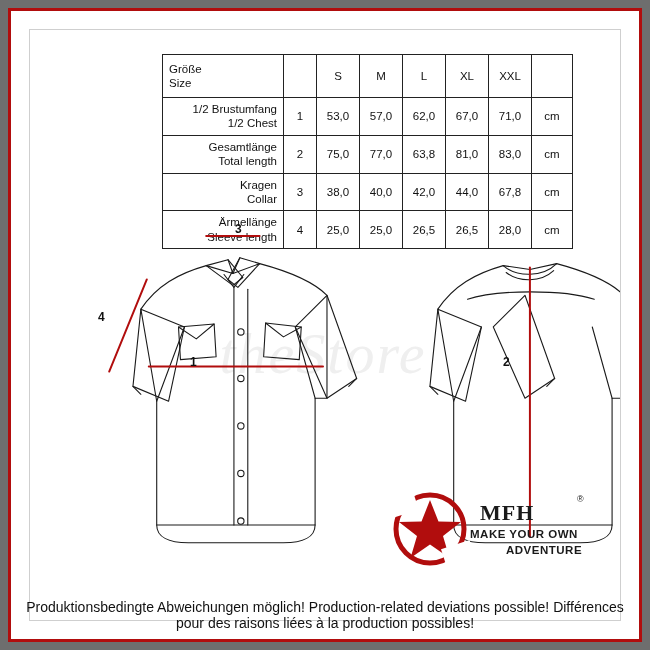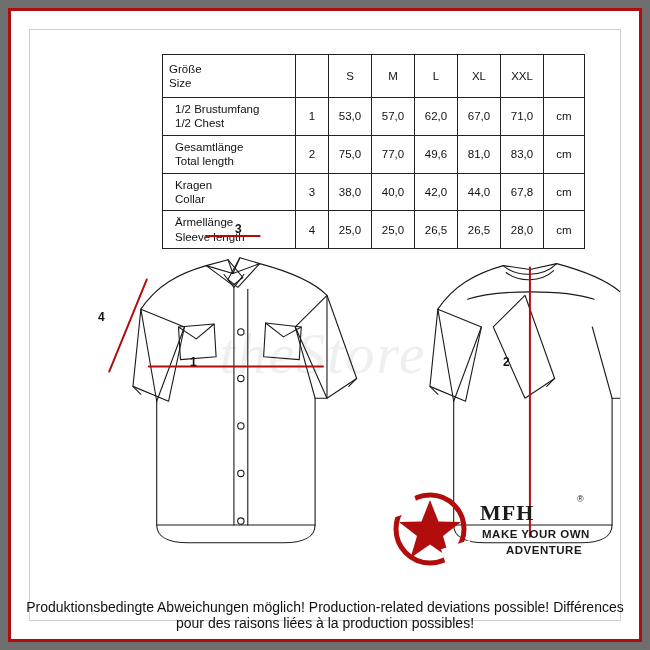--- a/index.html
+++ b/index.html
@@ -42,24 +42,24 @@
   }
   .size-table td,.size-table th{
     border:1px solid #222;
     padding:3px 6px;
     text-align:center;
     vertical-align:middle;
     font-weight:normal;
     height:20px;
   }
   .size-table .lbl{
-    text-align:left;
+    text-align:right;
     width:108px;
     line-height:1.25;
-    padding:4px 12px;
+    padding:4px 6px;
   }
   .size-table .num{width:20px;}
   .size-table .val{width:30px;}
   .size-table .unit{width:28px;text-align:center;}
   .size-table thead td{height:36px;}
   .size-table .hdr-lbl{line-height:1.25;text-align:left;margin-left:44px;}
   .size-table .blank{border:1px solid #222;}
 
   
   .draw{position:absolute;left:0;top:0;width:100%;height:100%;pointer-events:none;}
@@ -77,21 +77,21 @@
   }
   .logo-text{
     position:absolute;left:96px;top:10px;
     font-size:22px;font-weight:bold;letter-spacing:1px;color:#1a1a1a;
     font-family:"Liberation Serif", serif;
   }
   .logo-reg{
     position:absolute;left:193px;top:4px;font-size:9px;color:#1a1a1a;
   }
   .logo-sub1{
-    position:absolute;left:98px;top:38px;
+    position:absolute;left:86px;top:38px;
     font-size:11.5px;font-weight:bold;color:#1a1a1a;letter-spacing:.5px;
   }
   .logo-sub2{
     position:absolute;left:122px;top:54px;
     font-size:11.5px;font-weight:bold;color:#1a1a1a;letter-spacing:.5px;text-align:center;
   }
 
   
   .footer{
     position:absolute;left:0;right:0;bottom:8px;
@@ -139,21 +139,21 @@
           <td class="unit">cm</td>
         </tr>
         <tr>
           <td class="lbl">
             <div>Gesamtlänge</div>
             <div>Total length</div>
           </td>
           <td class="num">2</td>
           <td class="val">75,0</td>
           <td class="val">77,0</td>
-          <td class="val">49,6</td>
+          <td class="val">63,8</td>
           <td class="val">81,0</td>
           <td class="val">83,0</td>
           <td class="unit">cm</td>
         </tr>
         <tr>
           <td class="lbl">
             <div>Kragen</div>
             <div>Collar</div>
           </td>
           <td class="num">3</td>

